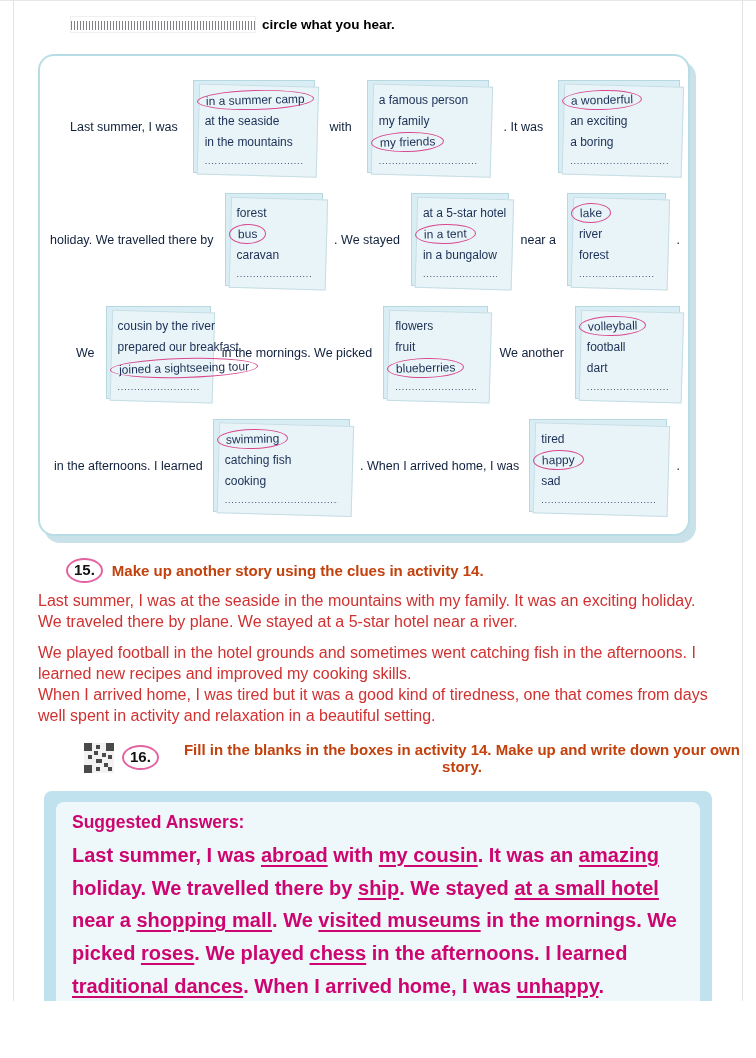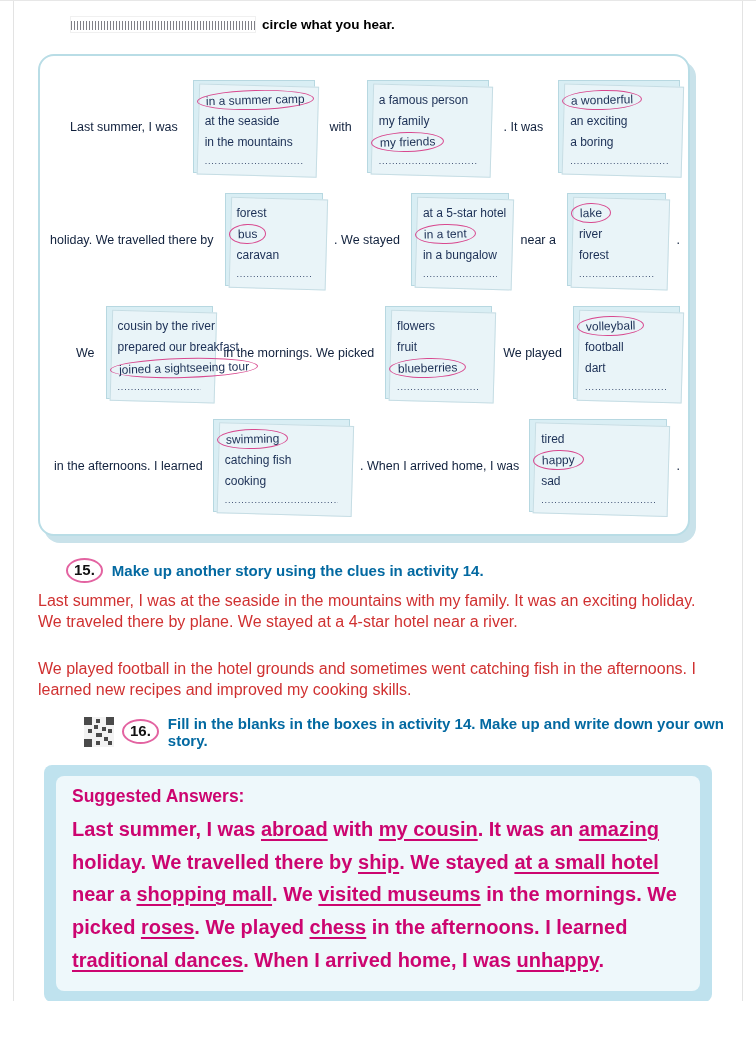--- a/index.html
+++ b/index.html
@@ -93,42 +93,43 @@
     overflow: hidden;
     white-space: nowrap;
     font-size: 9px; letter-spacing: .8px;
     color: #2a3c63;
   }
 
   
   .act-line {
     display:flex; align-items:center;
     margin: 22px 0 0 66px;
+    text-align: center;
   }
   .act-line.a16 { margin: 14px 0 16px 84px; }
   .num-circle {
     display:inline-block;
     border: 2px solid #e363a1;
     border-radius: 50%;
     padding: 1px 6px 2px 6px;
     font-weight: bold; font-size: 15px; color:#111;
     line-height: 18px;
   }
-  .act-title { font-weight: bold; font-size: 15px; color:#0369a1; margin-left: 9px; }
+  .act-title { font-weight: bold; font-size: 15px; color:#c2410c; margin-left: 9px; }
   .qr { display:inline-flex; margin-right: 8px; }
 
   
   .story {
     margin: 8px 38px 0 38px;
     color: #d03131;
     font-size: 16px;
     line-height: 1.31;
   }
   .story p { margin: 0; }
-  .story p.gap { margin-top: 26px; }
+  .story p.gap { margin-top: 10px; }
 
   
   .answers-panel {
     margin: 16px 44px 0 44px;
     background: #bfe2ee;
     border-radius: 8px;
     padding: 11px 12px;
   }
   .answers-inner {
     background: #eef8fb;
@@ -218,21 +219,21 @@
             <div class="opt-line"><span class="circled">joined a sightseeing tour</span></div>
             <div class="dots">....................................................</div>
           </div>
           <span class="row-label">in the mornings. We picked</span>
           <div class="opt-box">
             <div class="opt-line"><span>flowers</span></div>
             <div class="opt-line"><span>fruit</span></div>
             <div class="opt-line"><span class="circled">blueberries</span></div>
             <div class="dots">....................................................</div>
           </div>
-          <span class="row-label">We played</span>
+          <span class="row-label">We another</span>
           <div class="opt-box">
             <div class="opt-line"><span class="circled">volleyball</span></div>
             <div class="opt-line"><span>football</span></div>
             <div class="opt-line"><span>dart</span></div>
             <div class="dots">....................................................</div>
           </div>
         </div>
         <div class="row r3">
           <span class="row-label">in the afternoons. I learned</span>
           <div class="opt-box">
@@ -252,22 +253,23 @@
         </div>
       </div>
   </div>
 
   <div class="act-line">
     <span class="num-circle">15.</span>
     <span class="act-title">Make up another story using the clues in activity 14.</span>
   </div>
 
   <div class="story">
-    <p>Last summer, I was at the seaside in the mountains with my family. It was an exciting holiday. We traveled there by plane. We stayed at a 4-star hotel near a river.</p>
+    <p>Last summer, I was at the seaside in the mountains with my family. It was an exciting holiday. We traveled there by plane. We stayed at a 5-star hotel near a river.</p>
     <p class="gap">We played football in the hotel grounds and sometimes went catching fish in the afternoons. I learned new recipes and improved my cooking skills.</p>
+    <p>When I arrived home, I was tired but it was a good kind of tiredness, one that comes from days well spent in activity and relaxation in a beautiful setting.</p>
   </div>
 
   <div class="act-line a16">
     <span class="qr">
       <svg width="30" height="30" viewBox="0 0 15 15" aria-hidden="true">
         <rect width="15" height="15" fill="#f2f2f2"></rect>
         <path fill="#4a4a4a" d="M0 0h4v4H0zM11 0h4v4h-4zM0 11h4v4H0zM6 1h2v2H6zM5 4h2v2H5zM9 5h2v2H9zM2 6h2v2H2zM12 6h2v2h-2zM6 8h3v2H6zM10 10h2v2h-2zM6 12h2v2H6zM12 12h2v2h-2zM1 1h2v2H1zM12 1h2v2h-2zM1 12h2v2H1z"></path>
       </svg>
     </span>
     <span class="num-circle">16.</span>

